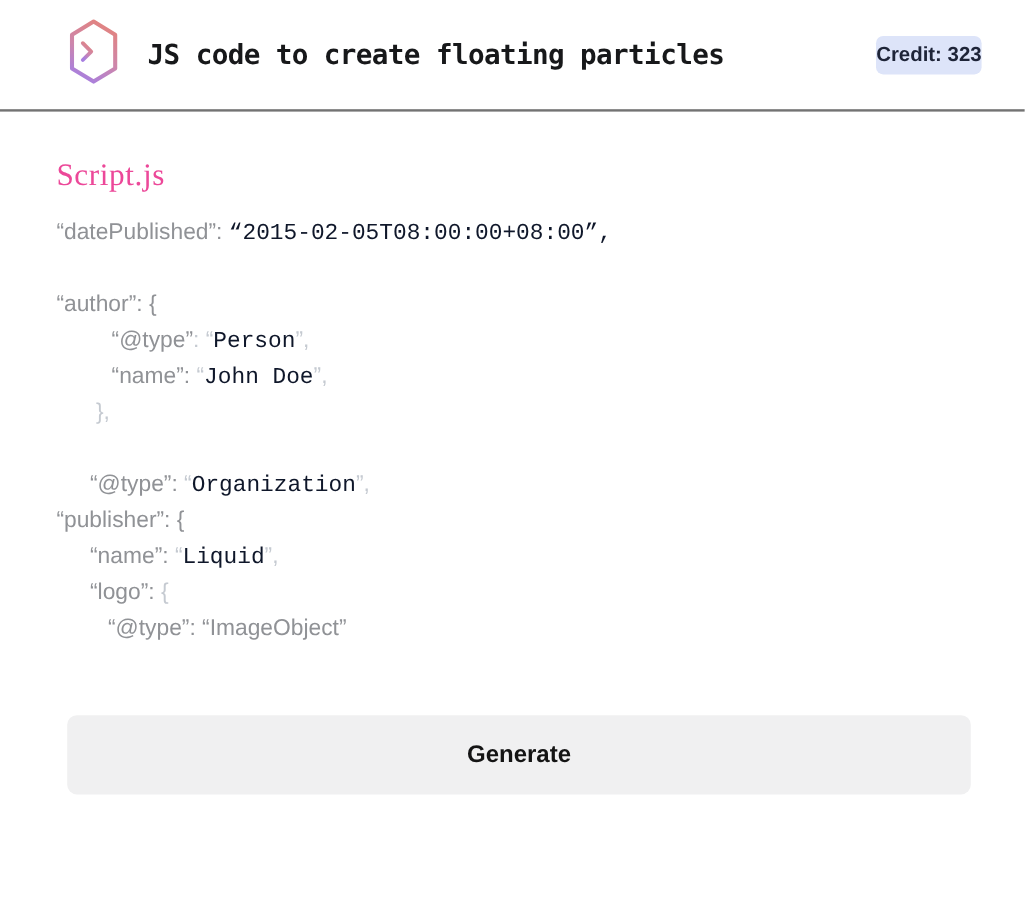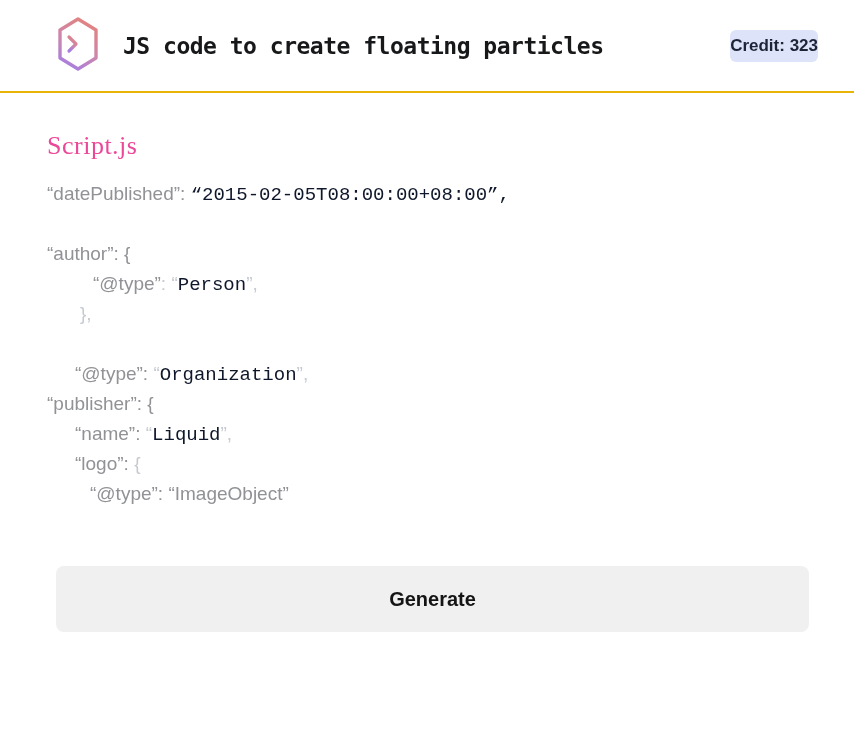--- a/index.html
+++ b/index.html
@@ -6,21 +6,21 @@
   html, body { width: 854px; height: 748px; background: #ffffff; overflow: hidden; }
   body { font-family: "Liberation Sans", sans-serif; }
 
   
   .header {
     height: 93px;
     display: flex;
     align-items: center;
     padding: 0 36px 0 55px;
     background: #ffffff;
-    border-bottom: 2px solid #eab308;
+    border-bottom: 2px solid #737373;
   }
   .logo {
     width: 46px;
     height: 56px;
     flex: 0 0 auto;
     display: flex;
     align-items: center;
     justify-content: center;
   }
   .app-title {
@@ -111,20 +111,21 @@
 </div>
 
 <div class="main">
   <div class="file-title">Script.js</div>
 
   <div class="code-block" id="code-block">
       <div class="code-line" style="padding-left: 0px;"><span class="tok-key">“datePublished”: </span><span class="tok-value">“2015-02-05T08:00:00+08:00”,</span></div>
       <div class="code-line"></div>
       <div class="code-line" style="padding-left: 0px;"><span class="tok-key">“author”: {</span></div>
       <div class="code-line" style="padding-left: 46px;"><span class="tok-key">“@type”</span><span class="tok-punc">: </span><span class="tok-punc">“</span><span class="tok-value">Person</span><span class="tok-punc">”,</span></div>
+      <div class="code-line" style="padding-left: 46px;"><span class="tok-key">“name”</span><span class="tok-key">: </span><span class="tok-punc">“</span><span class="tok-value">John Doe</span><span class="tok-punc">”,</span></div>
       <div class="code-line" style="padding-left: 33px;"><span class="tok-punc">},</span></div>
       <div class="code-line"></div>
       <div class="code-line" style="padding-left: 28px;"><span class="tok-key">“@type”</span><span class="tok-key">: </span><span class="tok-punc">“</span><span class="tok-value">Organization</span><span class="tok-punc">”,</span></div>
       <div class="code-line" style="padding-left: 0px;"><span class="tok-key">“publisher”: {</span></div>
       <div class="code-line" style="padding-left: 28px;"><span class="tok-key">“name”</span><span class="tok-key">: </span><span class="tok-punc">“</span><span class="tok-value">Liquid</span><span class="tok-punc">”,</span></div>
       <div class="code-line" style="padding-left: 28px;"><span class="tok-key">“logo”</span><span class="tok-key">: </span><span class="tok-punc">{</span></div>
       <div class="code-line" style="padding-left: 43px;"><span class="tok-key">“@type”: “ImageObject”</span></div>
     </div>
 
   <button class="generate-btn">Generate</button>

